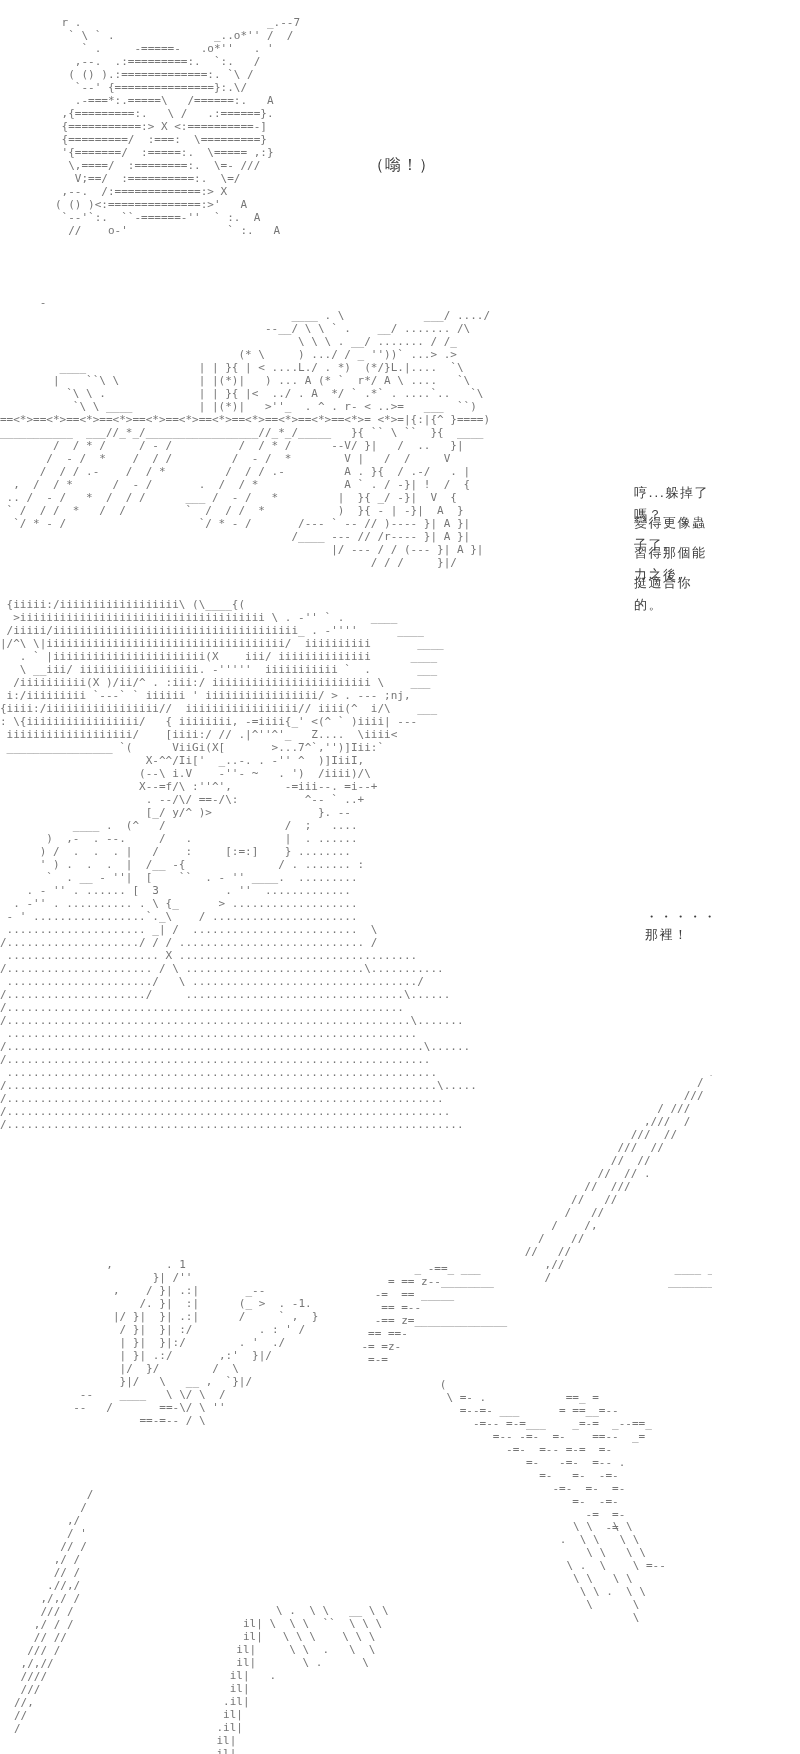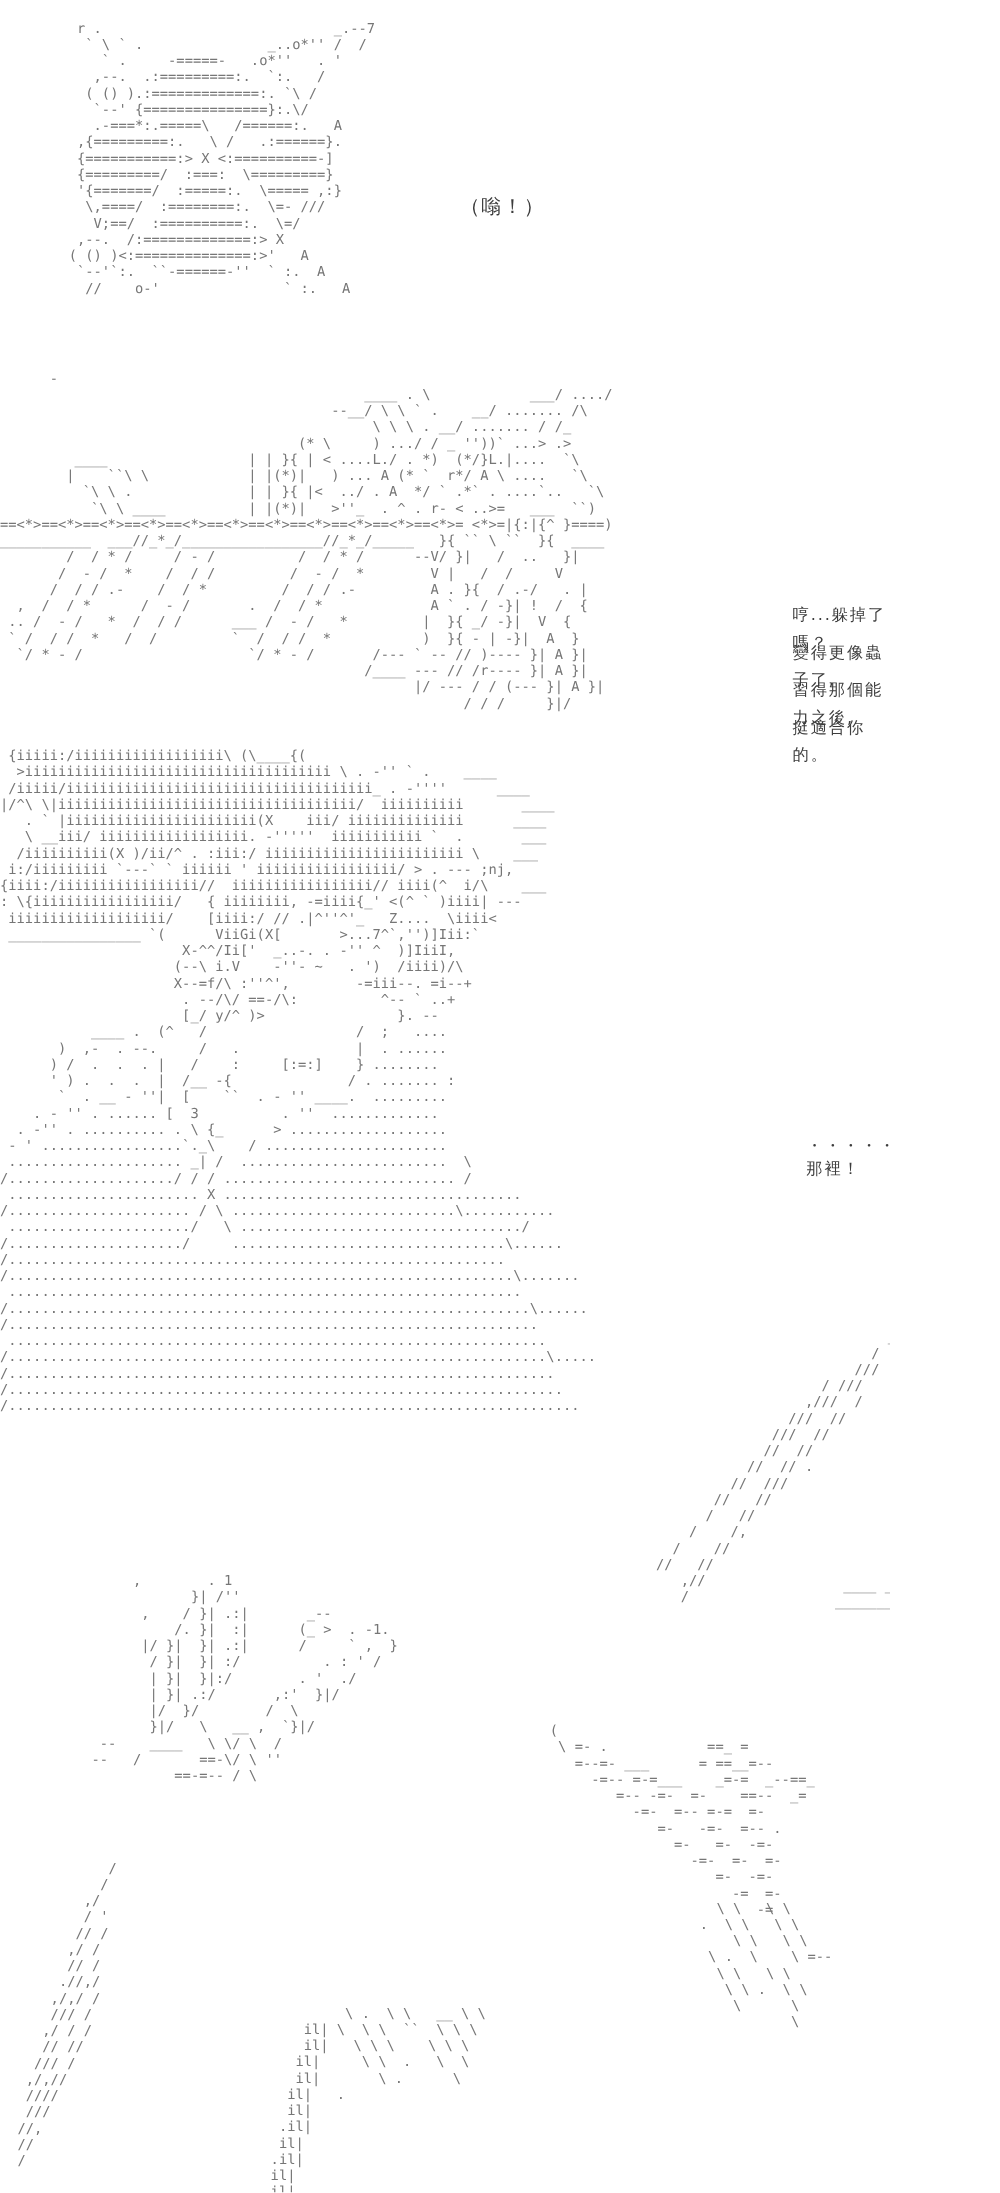--- a/index.html
+++ b/index.html
@@ -133,20 +133,28 @@
             /. }|  :|      (_ &gt;  . -1.
         |/ }|  }| .:|      /     ` ,  }
          / }|  }| :/          . : ' /
          | }|  }|:/        . '  ./
          | }| .:/       ,:'  }|/
          |/  }/        /  \ 
          }|/   \   __ ,  `}|/
    --    ____   \ \/ \  /
   --   /       ==-\/ \ ''
             ==-=-- / \</pre>
+  <pre class="aa b5">            _ -==_ ___
+        = == z--________
+      -=  == _____
+       == =--
+      -== z=______________
+     == ==-
+    -= =z-
+     =-=</pre>
   <pre class="aa b6"> ____ __
 ________ -</pre>
   <pre class="aa b7">   (
     \ =- .            ==_ =
       =--=- ___      = ==__=--
         -=-- =-=___    _=-=  _--==_
            =-- -=-  =-    ==--  _=
              -=-  =-- =-=  =-
                 =-   -=-  =-- .
                   =-   =-  -=-

